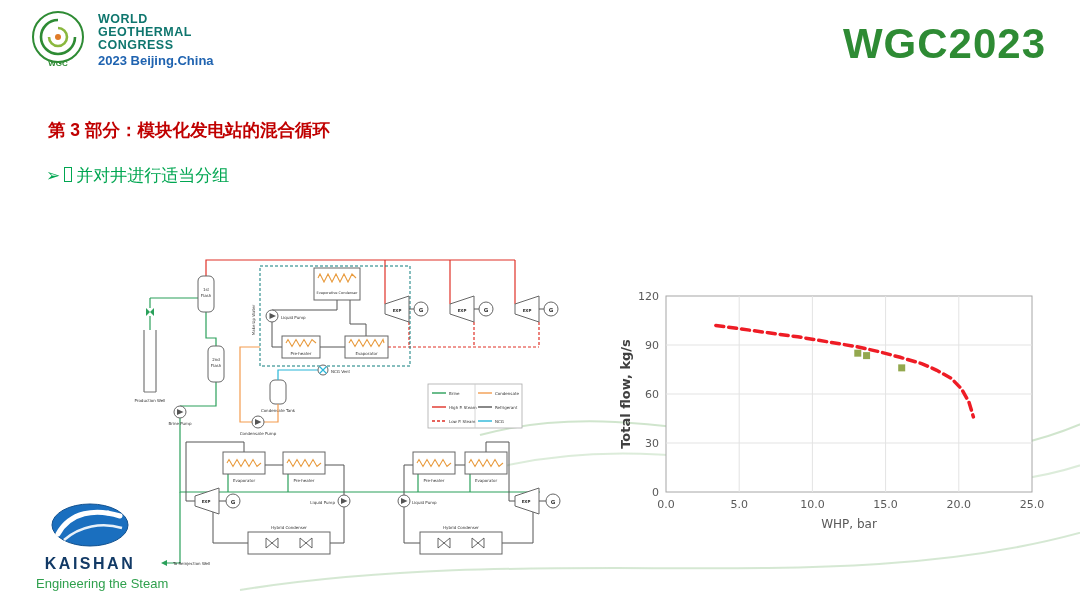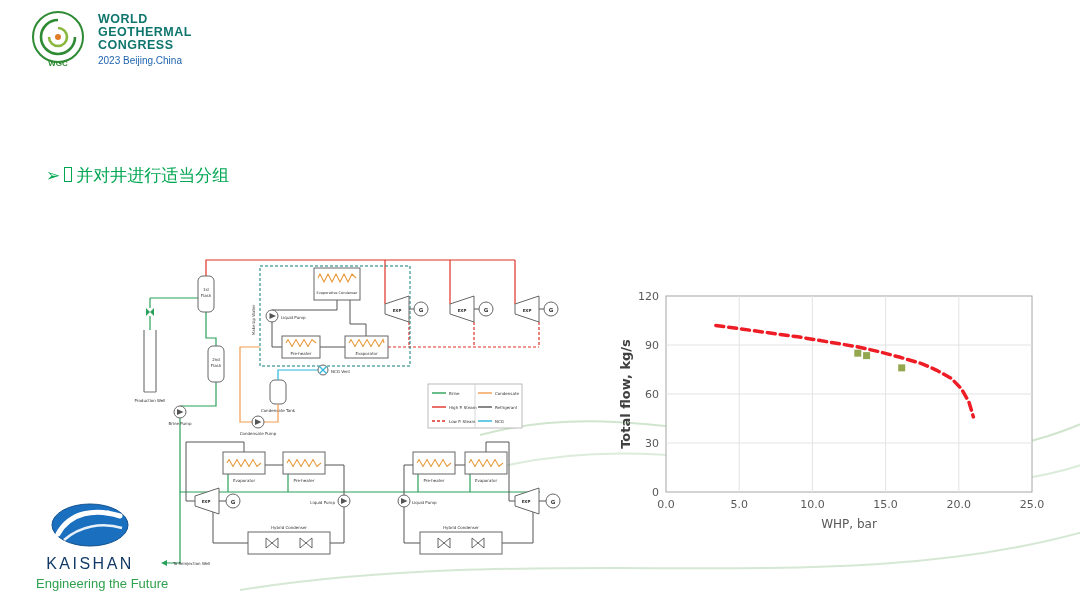--- a/index.html
+++ b/index.html
@@ -2,21 +2,21 @@
 <html><head>
 <meta charset="utf-8">
 <style>
   html,body{margin:0;padding:0;background:#ffffff;}
   .slide{position:relative;width:1080px;height:607px;background:#ffffff;overflow:hidden;
          font-family:"Liberation Sans",sans-serif;}
   
   .logo{position:absolute;left:26px;top:8px;display:flex;align-items:center;gap:8px;}
   .logo-text{line-height:13px;}
   .logo-line{font-size:12.5px;font-weight:bold;color:#0f766e;letter-spacing:.5px;}
-  .logo-sub{font-size:10px;color:#1f63b0;font-weight:normal;margin-top:2px;}
+  .logo-sub{font-size:13px;color:#1f63b0;font-weight:bold;margin-top:2px;}
   .wordmark{position:absolute;right:34px;top:20px;font-size:42px;font-weight:800;
             color:#2e8b34;letter-spacing:1px;}
   
   .title{position:absolute;left:48px;top:118px;margin:0;font-size:17.5px;font-weight:bold;color:#c00000;}
   .bullets{position:absolute;left:46px;top:162px;margin:0;padding:0;list-style:none;}
   .bullets li{font-size:17px;color:#00a651;line-height:27px;white-space:nowrap;}
   .marker{margin-right:2px;}
   .tofu{display:inline-block;width:6px;height:13px;border:1.2px solid #00a651;
         margin:0 4px 0 2px;vertical-align:-1px;}
   
@@ -27,21 +27,21 @@
   .axis-x{font-size:12px;fill:#595959;}
   .axis-y{font-size:13px;font-weight:bold;fill:#404040;}
   
   .dl{font-size:4px;fill:#333;font-family:"DejaVu Sans",sans-serif;}
   .dlx{font-size:4px;font-weight:bold;fill:#333;font-family:"DejaVu Sans",sans-serif;}
   .dg{font-size:5.5px;font-weight:bold;fill:#333;font-family:"DejaVu Sans",sans-serif;}
   .hx{fill:#ffffff;stroke:#666;stroke-width:1;}
   .coil{fill:none;stroke:#e89a3c;stroke-width:1.1;}
   
   .kaishan{position:absolute;left:42px;top:502px;width:96px;text-align:center;}
-  .kaishan-name{font-size:16px;font-weight:normal;color:#123a66;letter-spacing:2.5px;margin-top:3px;}
+  .kaishan-name{font-size:16px;font-weight:bold;color:#123a66;letter-spacing:2.5px;margin-top:3px;}
   .tagline{position:absolute;left:36px;top:576px;font-size:13px;color:#2fa04d;}
   .waves{position:absolute;left:0;top:380px;pointer-events:none;}
 </style>
 </head>
 <body>
 
 <div class="slide">
 
   <svg class="waves" width="1080" height="227" viewBox="0 0 1080 227">
     <path d="M480,55 C680,0 880,135 1090,40" fill="none" stroke="#cbe2c8" stroke-width="2" opacity="0.9"></path>
@@ -57,21 +57,23 @@
       <circle cx="32" cy="29" r="3" fill="#e07b28"></circle>
       <text x="32" y="58" text-anchor="middle" font-size="8" font-weight="bold" fill="#2e8b34">WGC</text>
     </svg>
     <div class="logo-text">
       <div class="logo-line">WORLD</div>
       <div class="logo-line">GEOTHERMAL</div>
       <div class="logo-line">CONGRESS</div>
       <div class="logo-sub">2023 Beijing.China</div>
     </div>
   </div>
-
+  <div class="wordmark">WGC2023</div>
+
+  <h1 class="title">第 3 部分：模块化发电站的混合循环</h1>
   <ul class="bullets">
     <li><span class="marker">➢</span><span class="tofu"></span><span>并对井进行适当分组</span></li>
   </ul>
 
   <svg class="diagram" width="472" height="334" viewBox="0 0 472 334">
 
     <g stroke="#e03127" fill="none" stroke-width="1.2">
       <path d="M86,22 V6 H395"></path>
         <path d="M265,6 V50"></path>
         <path d="M330,6 V50"></path>
@@ -323,15 +325,15 @@
 
   <div class="kaishan">
     <svg width="80" height="46" viewBox="0 0 80 46">
       <ellipse cx="40" cy="23" rx="38" ry="21" fill="#1a6fbf" stroke="#12518f" stroke-width="1"></ellipse>
       <path d="M8,32 C20,10 45,6 70,14" fill="none" stroke="#ffffff" stroke-width="5" stroke-linecap="round"></path>
       <path d="M14,38 C30,24 52,20 72,26" fill="none" stroke="#ffffff" stroke-width="2.5" opacity="0.9"></path>
       <circle cx="58" cy="11" r="2.5" fill="#ffffff"></circle>
     </svg>
     <div class="kaishan-name">KAISHAN</div>
   </div>
-  <div class="tagline">Engineering the Future</div>
+  <div class="tagline">Engineering the Steam</div>
 
 </div>
 
 </body></html>

